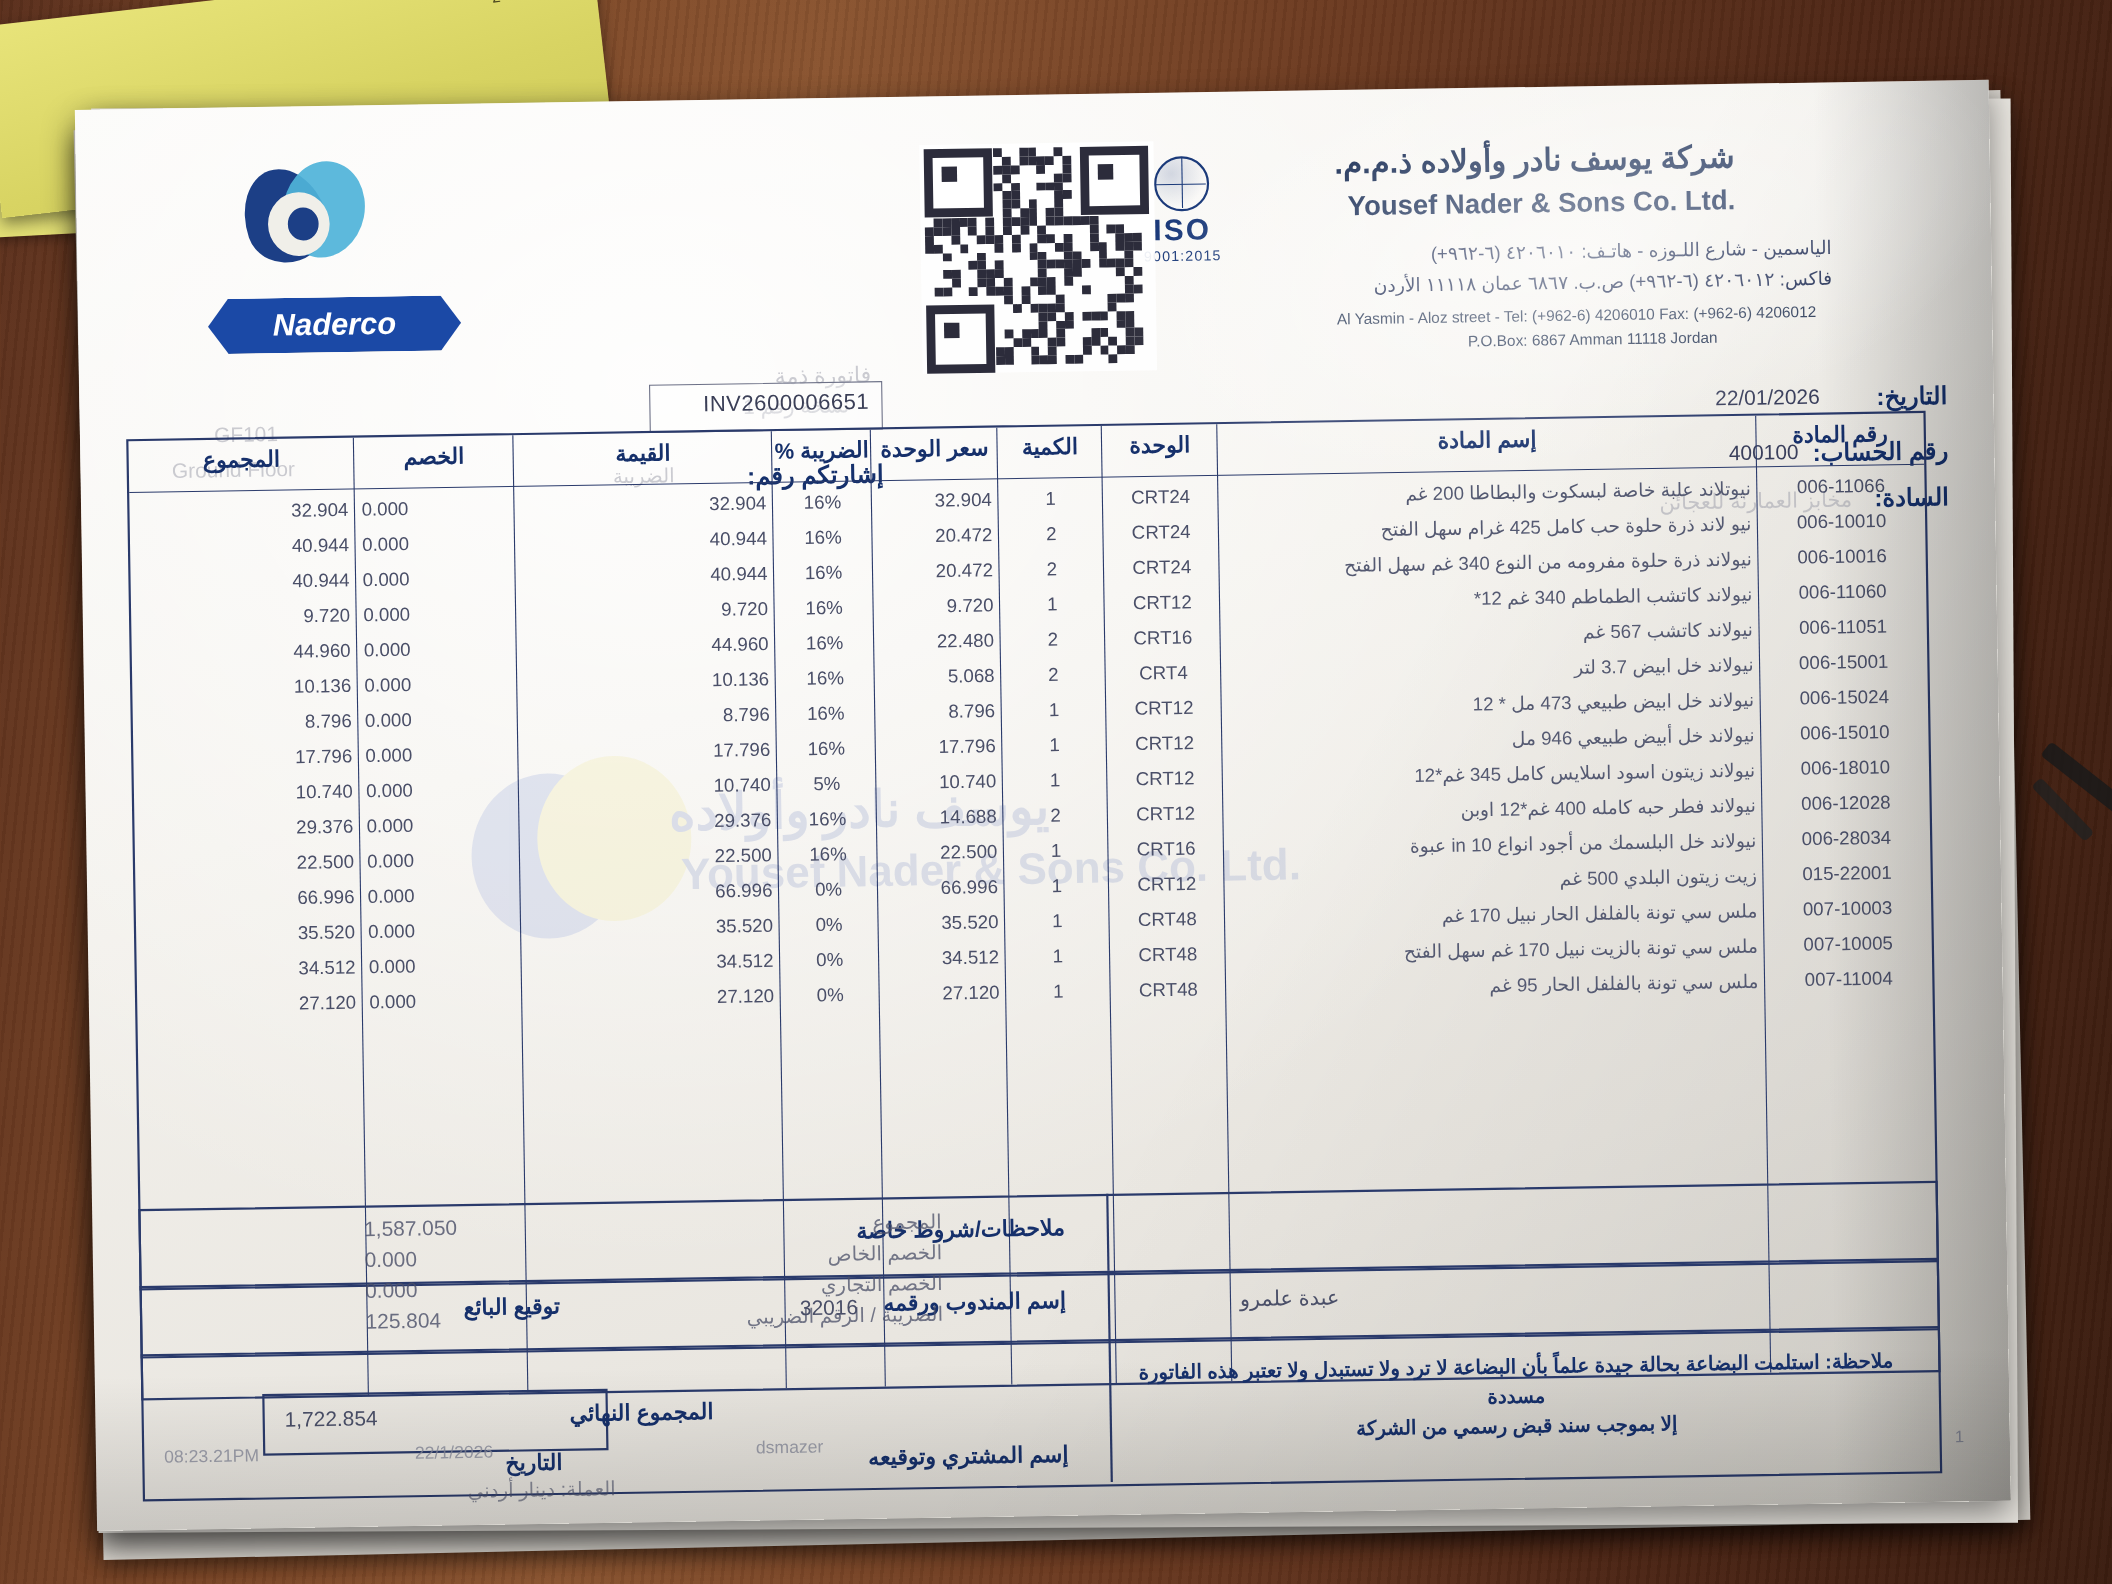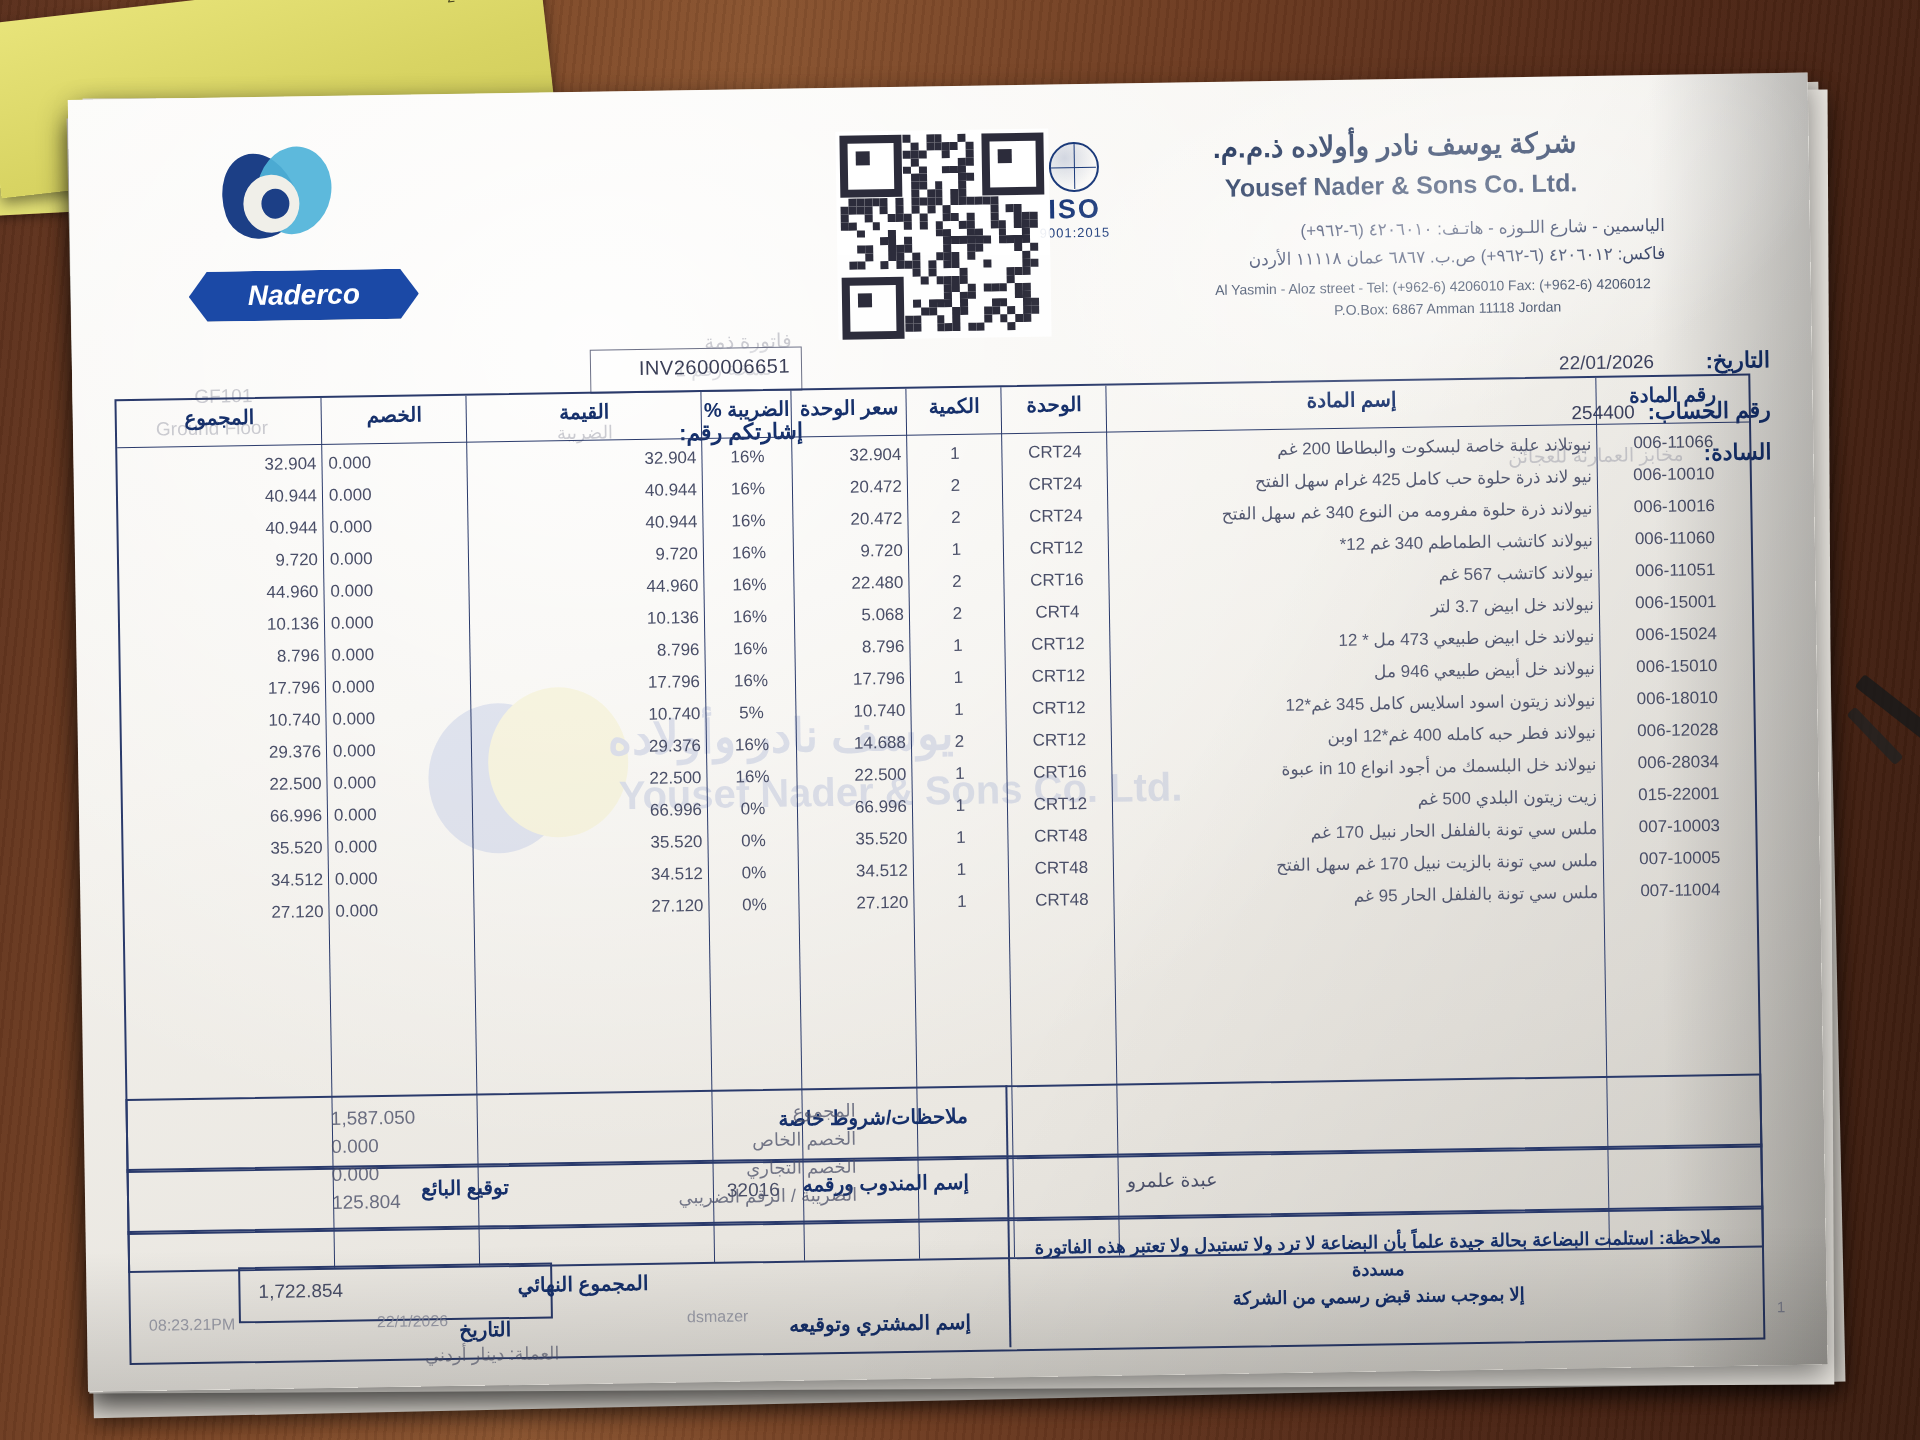--- a/index.html
+++ b/index.html
@@ -456,21 +456,21 @@
       <div class="inv-no">INV2600006651</div>
 
       <div class="naderco">Naderco</div>
     </div>
 
     <div class="meta">
       <div class="lbl" style="right:42px;top:274px;">التاريخ:</div>
       <div class="val" style="right:158px;top:276px;">22/01/2026</div>
 
       <div class="lbl" style="right:42px;top:324px;">رقم الحساب:</div>
-      <div class="val" style="right:178px;top:326px;">254400</div>
+      <div class="val" style="right:178px;top:326px;">400100</div>
 
       <div class="lbl" style="right:42px;top:366px;">السادة:</div>
       <div class="ghost" style="right:130px;top:368px;font-size:19px;">مخابز العمارنة للعجائن</div>
 
       <div class="lbl" style="right:1010px;top:330px;">إشارتكم رقم:</div>
 
       <div class="ghost" style="right:1560px;top:288px;font-size:19px;">GF101</div>
       <div class="ghost" style="right:1545px;top:320px;font-size:19px;">Ground Floor</div>
       <div class="ghost" style="right:1200px;top:330px;font-size:18px;">الضريبة</div>
     </div>

